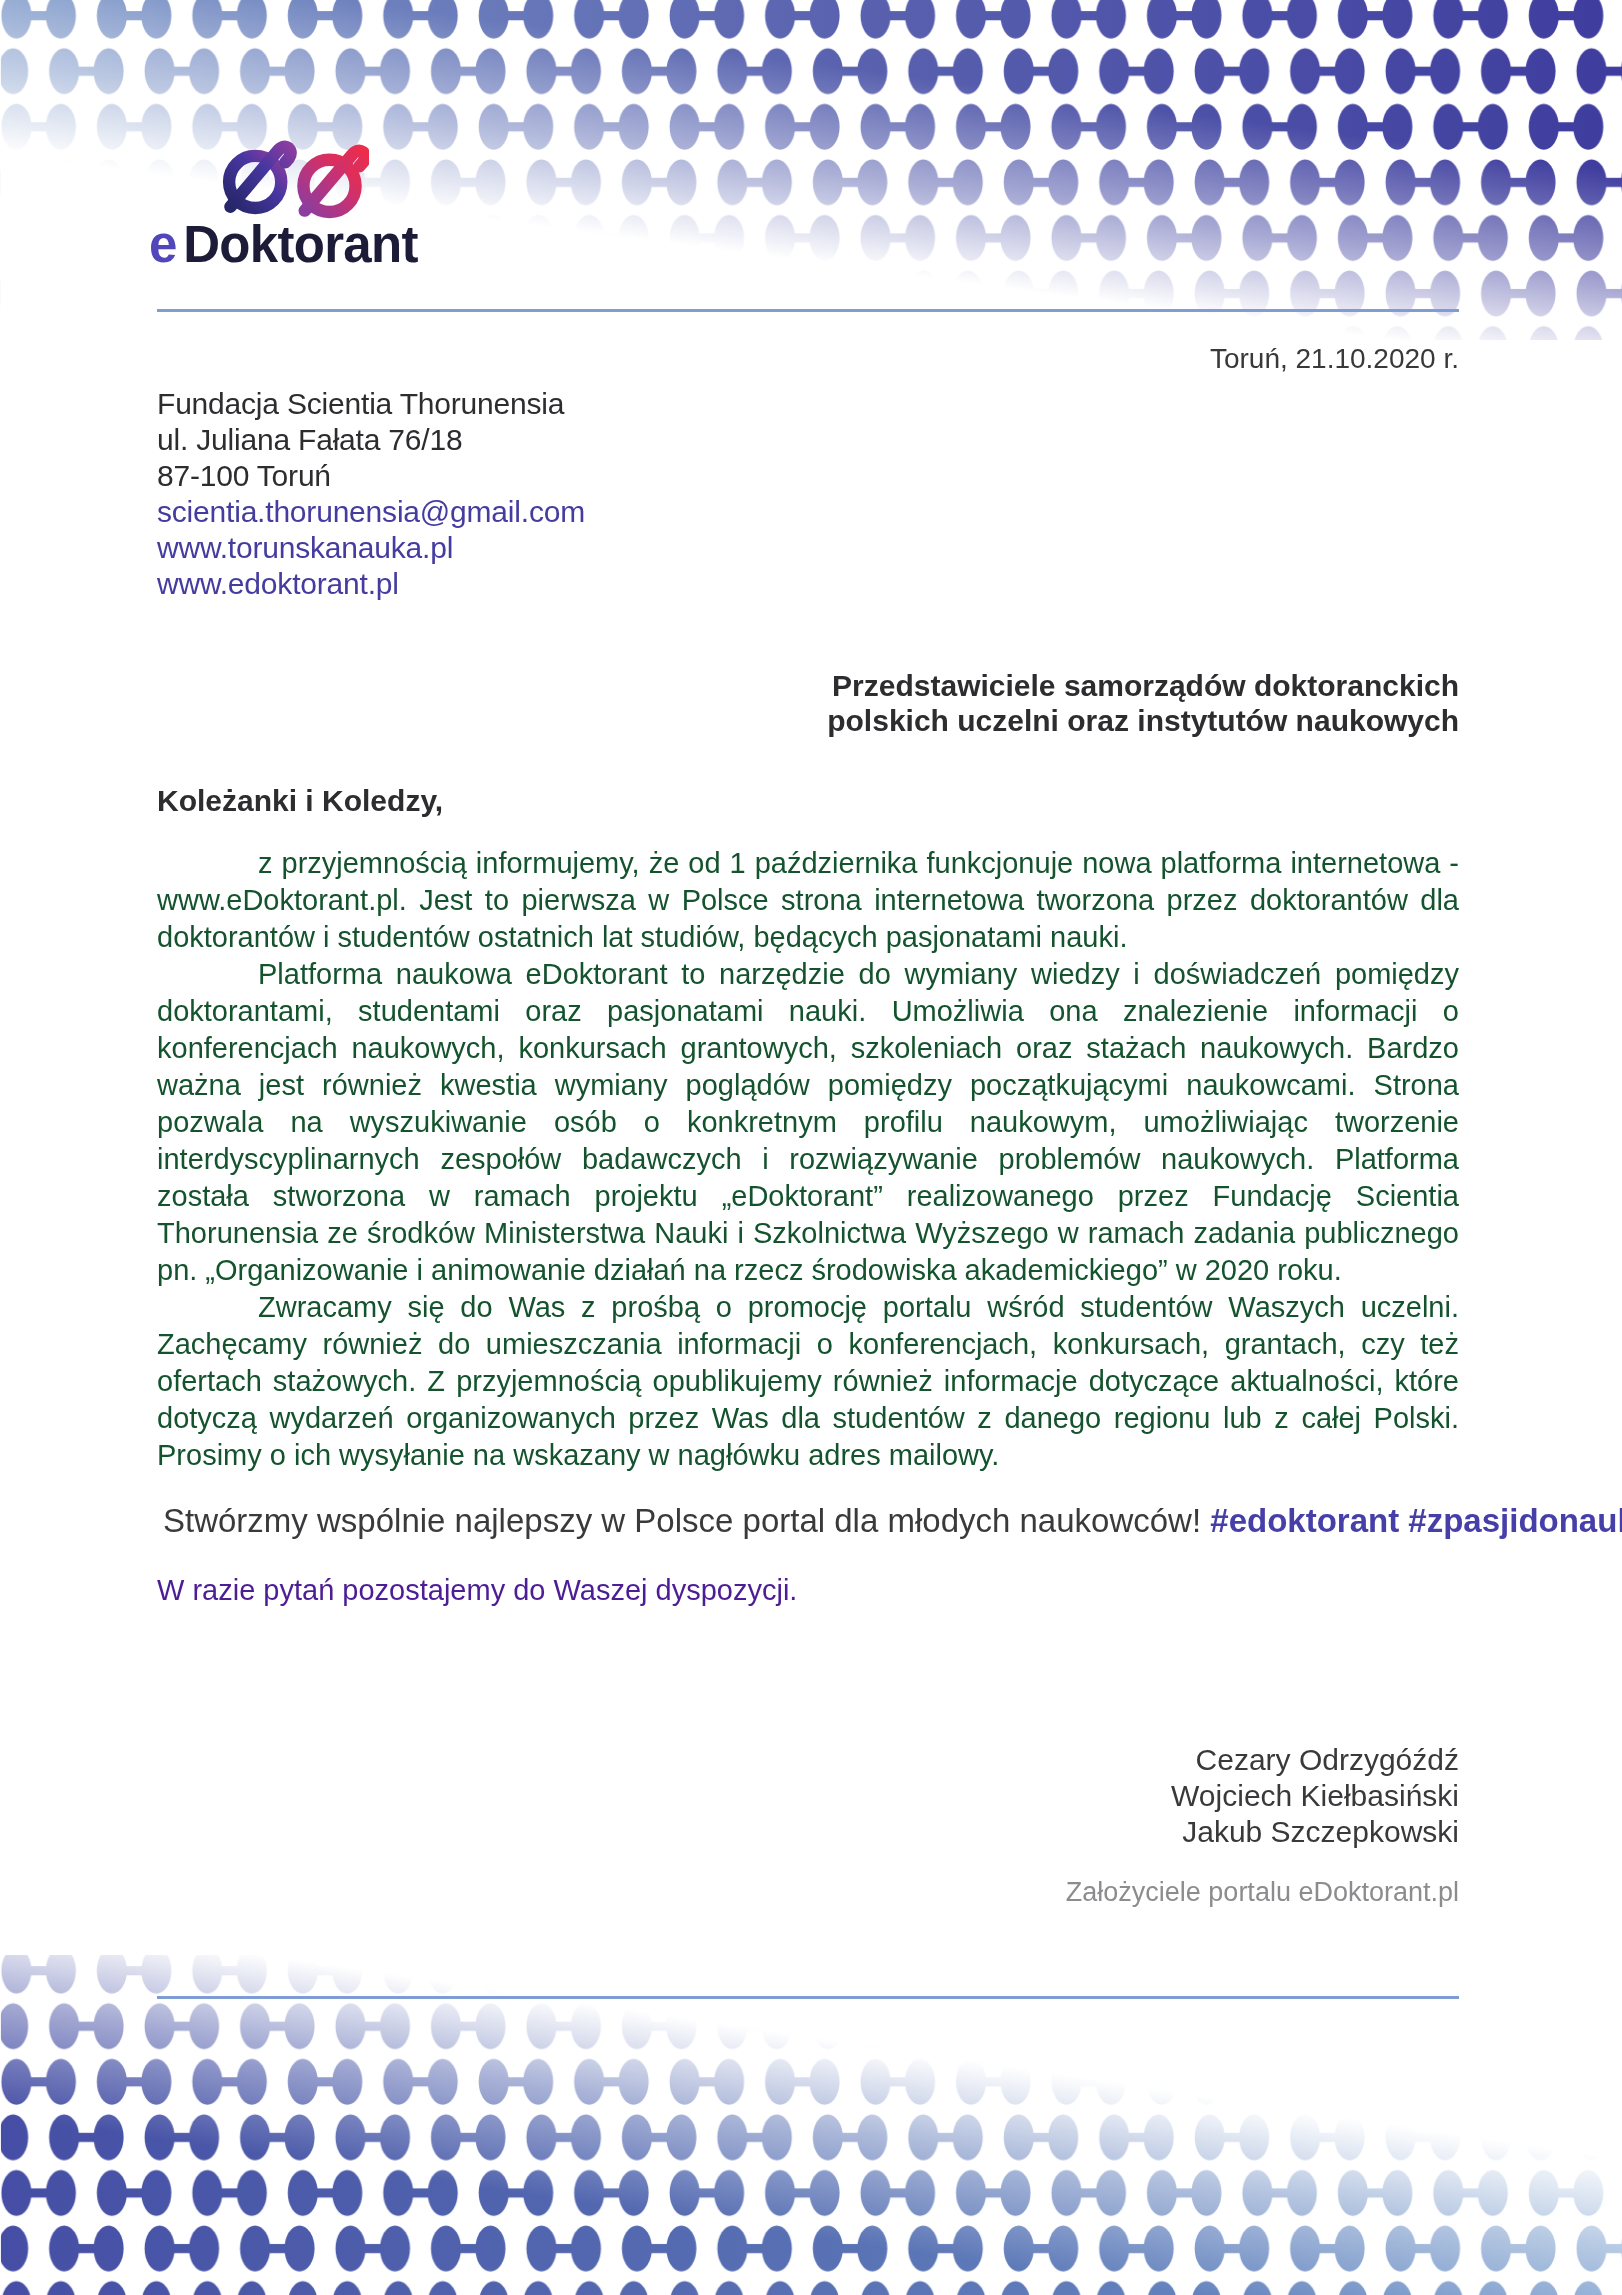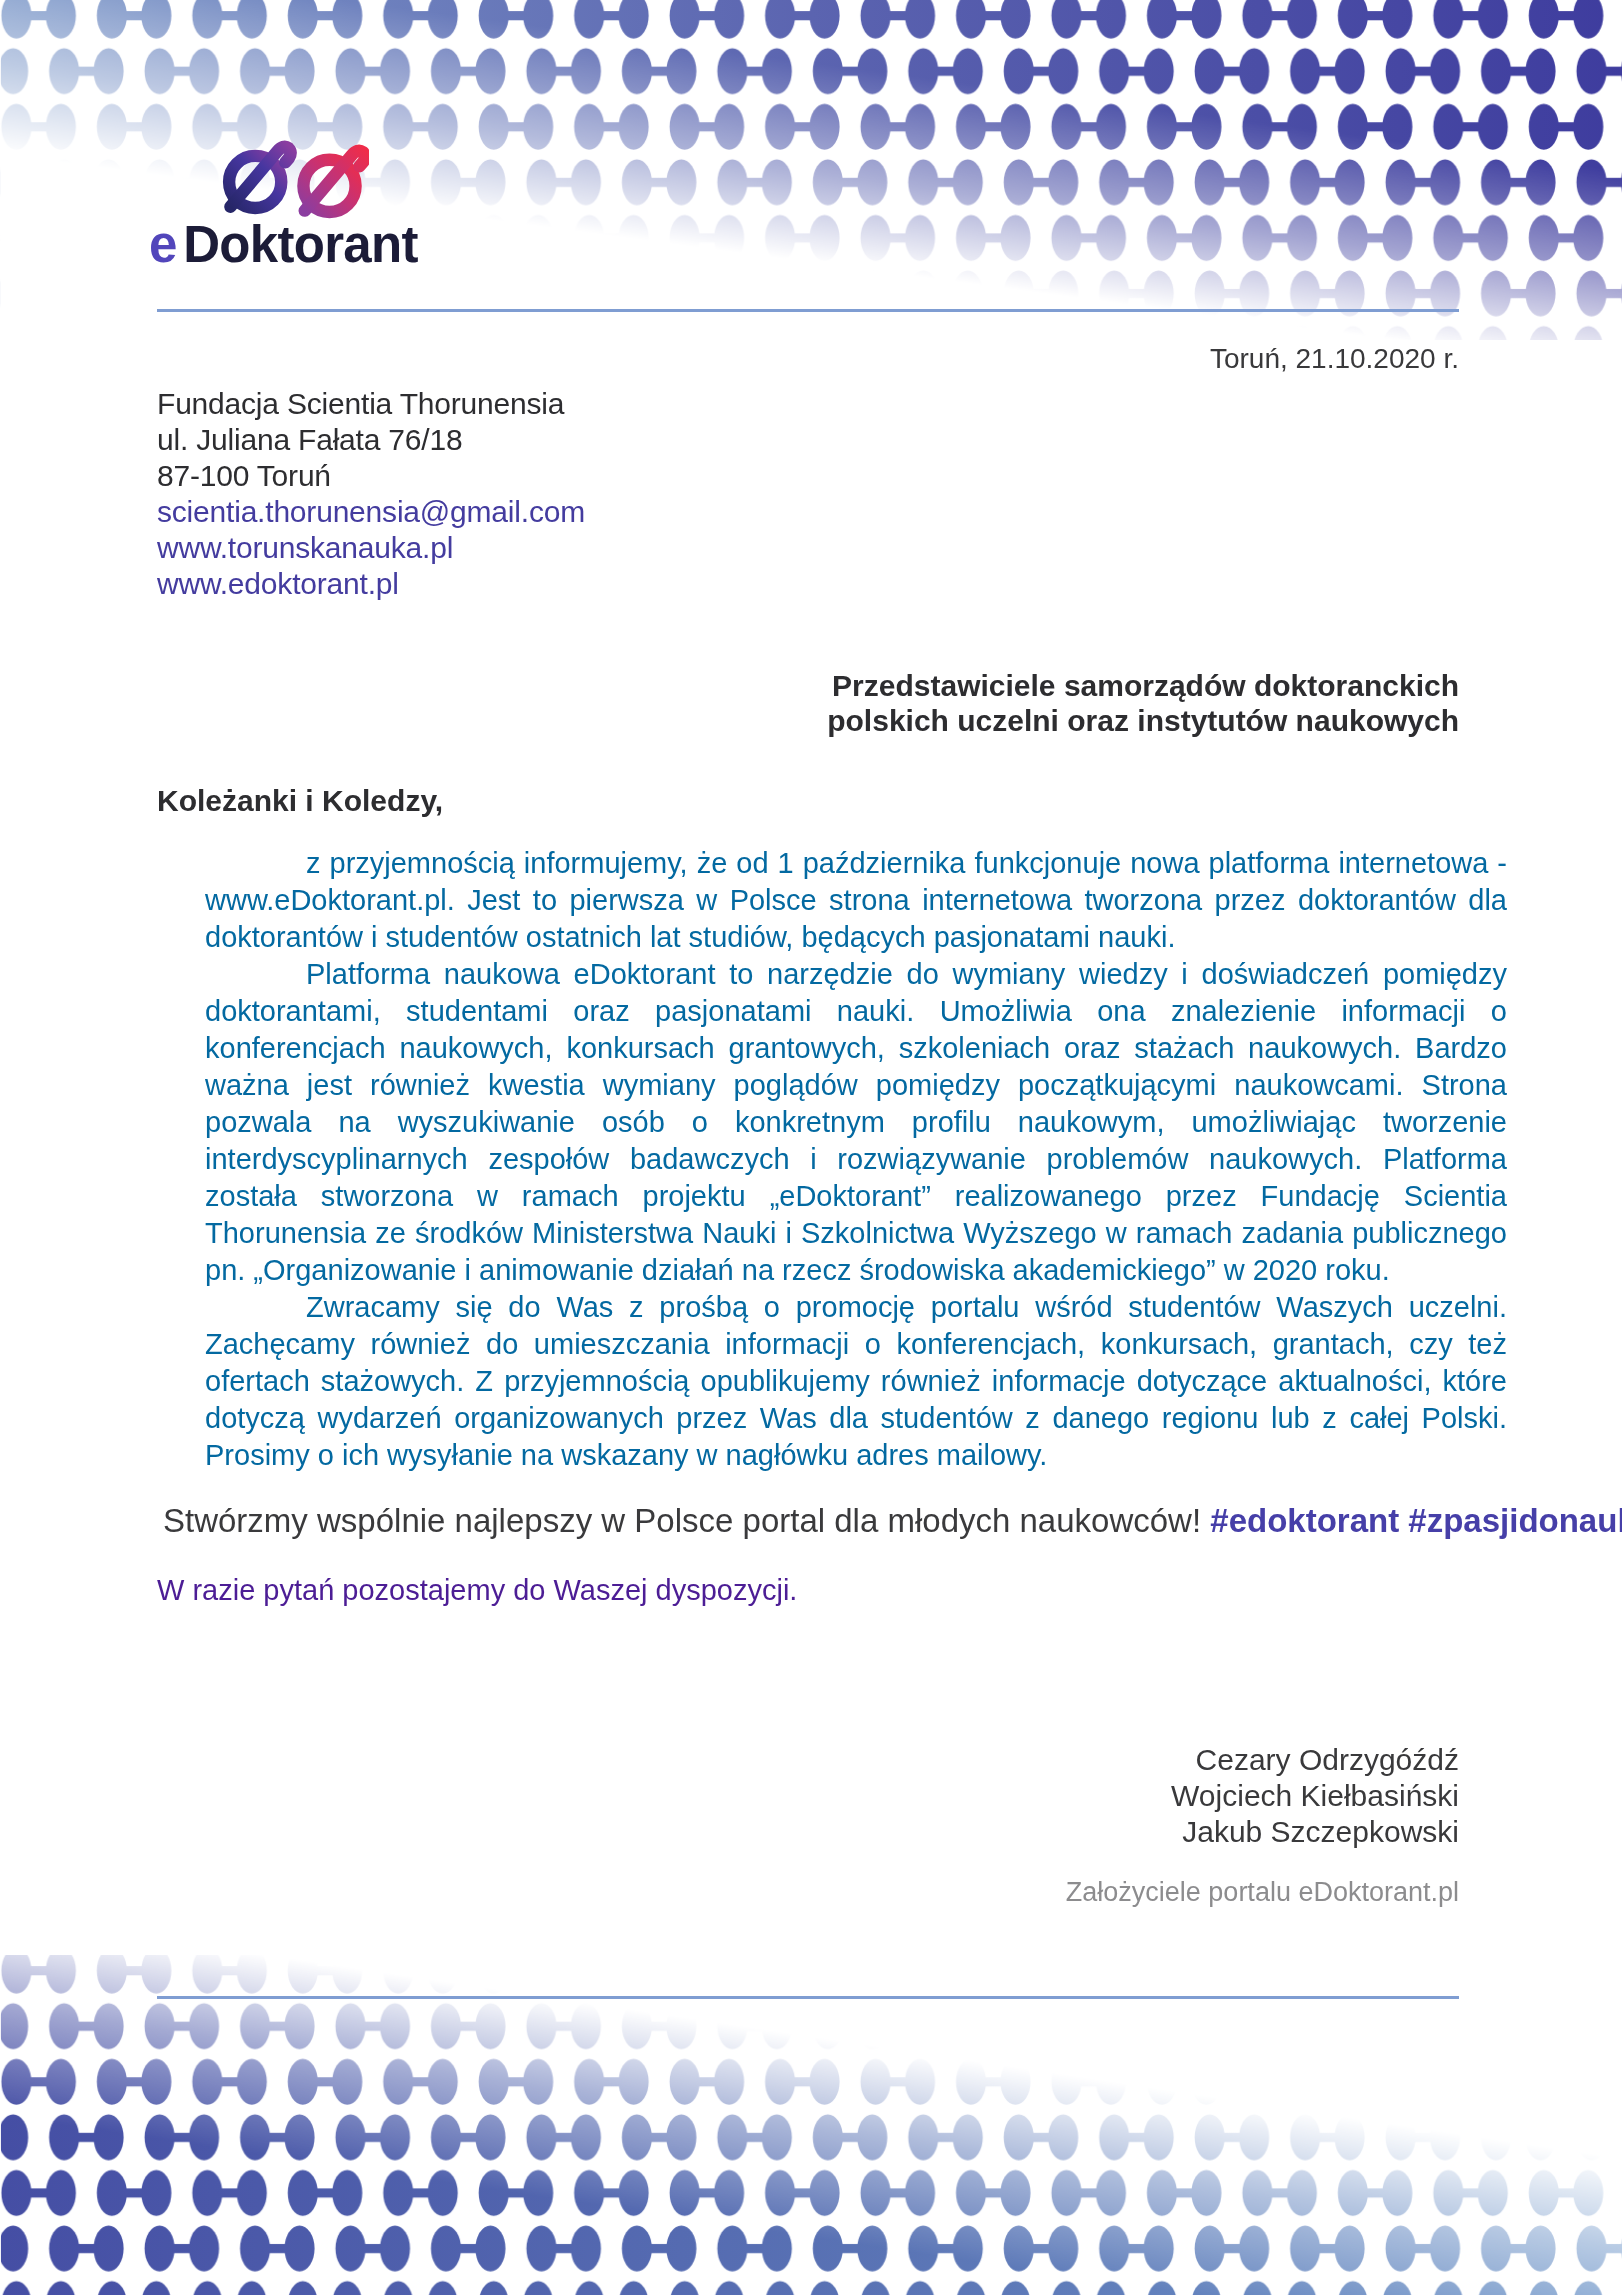--- a/index.html
+++ b/index.html
@@ -45,21 +45,21 @@
     text-align:right;font-size:30px;font-weight:700;line-height:35px;color:#2d2d30;margin-top:32px;
   }
 
   .salutation{
     position:absolute;left:157px;top:784px;
     font-size:30px;font-weight:700;color:#2d2d30;
   }
 
   .body-text{
     position:absolute;left:157px;top:845px;width:1302px;
-    font-size:29px;line-height:37px;text-align:justify;color:#0369a1;margin-left:48px;
+    font-size:29px;line-height:37px;text-align:justify;color:#14532d;
   }
   .body-text p{margin:0;text-indent:101px;}
 
   .cta-line{
     position:absolute;left:163px;top:1502px;width:1374px;
     font-size:33px;color:#3a3a3c;white-space:nowrap;
   }
   .cta-line .tags{font-weight:700;color:#463fa8;margin-left:9.2px;}
 
   .closing-line{

